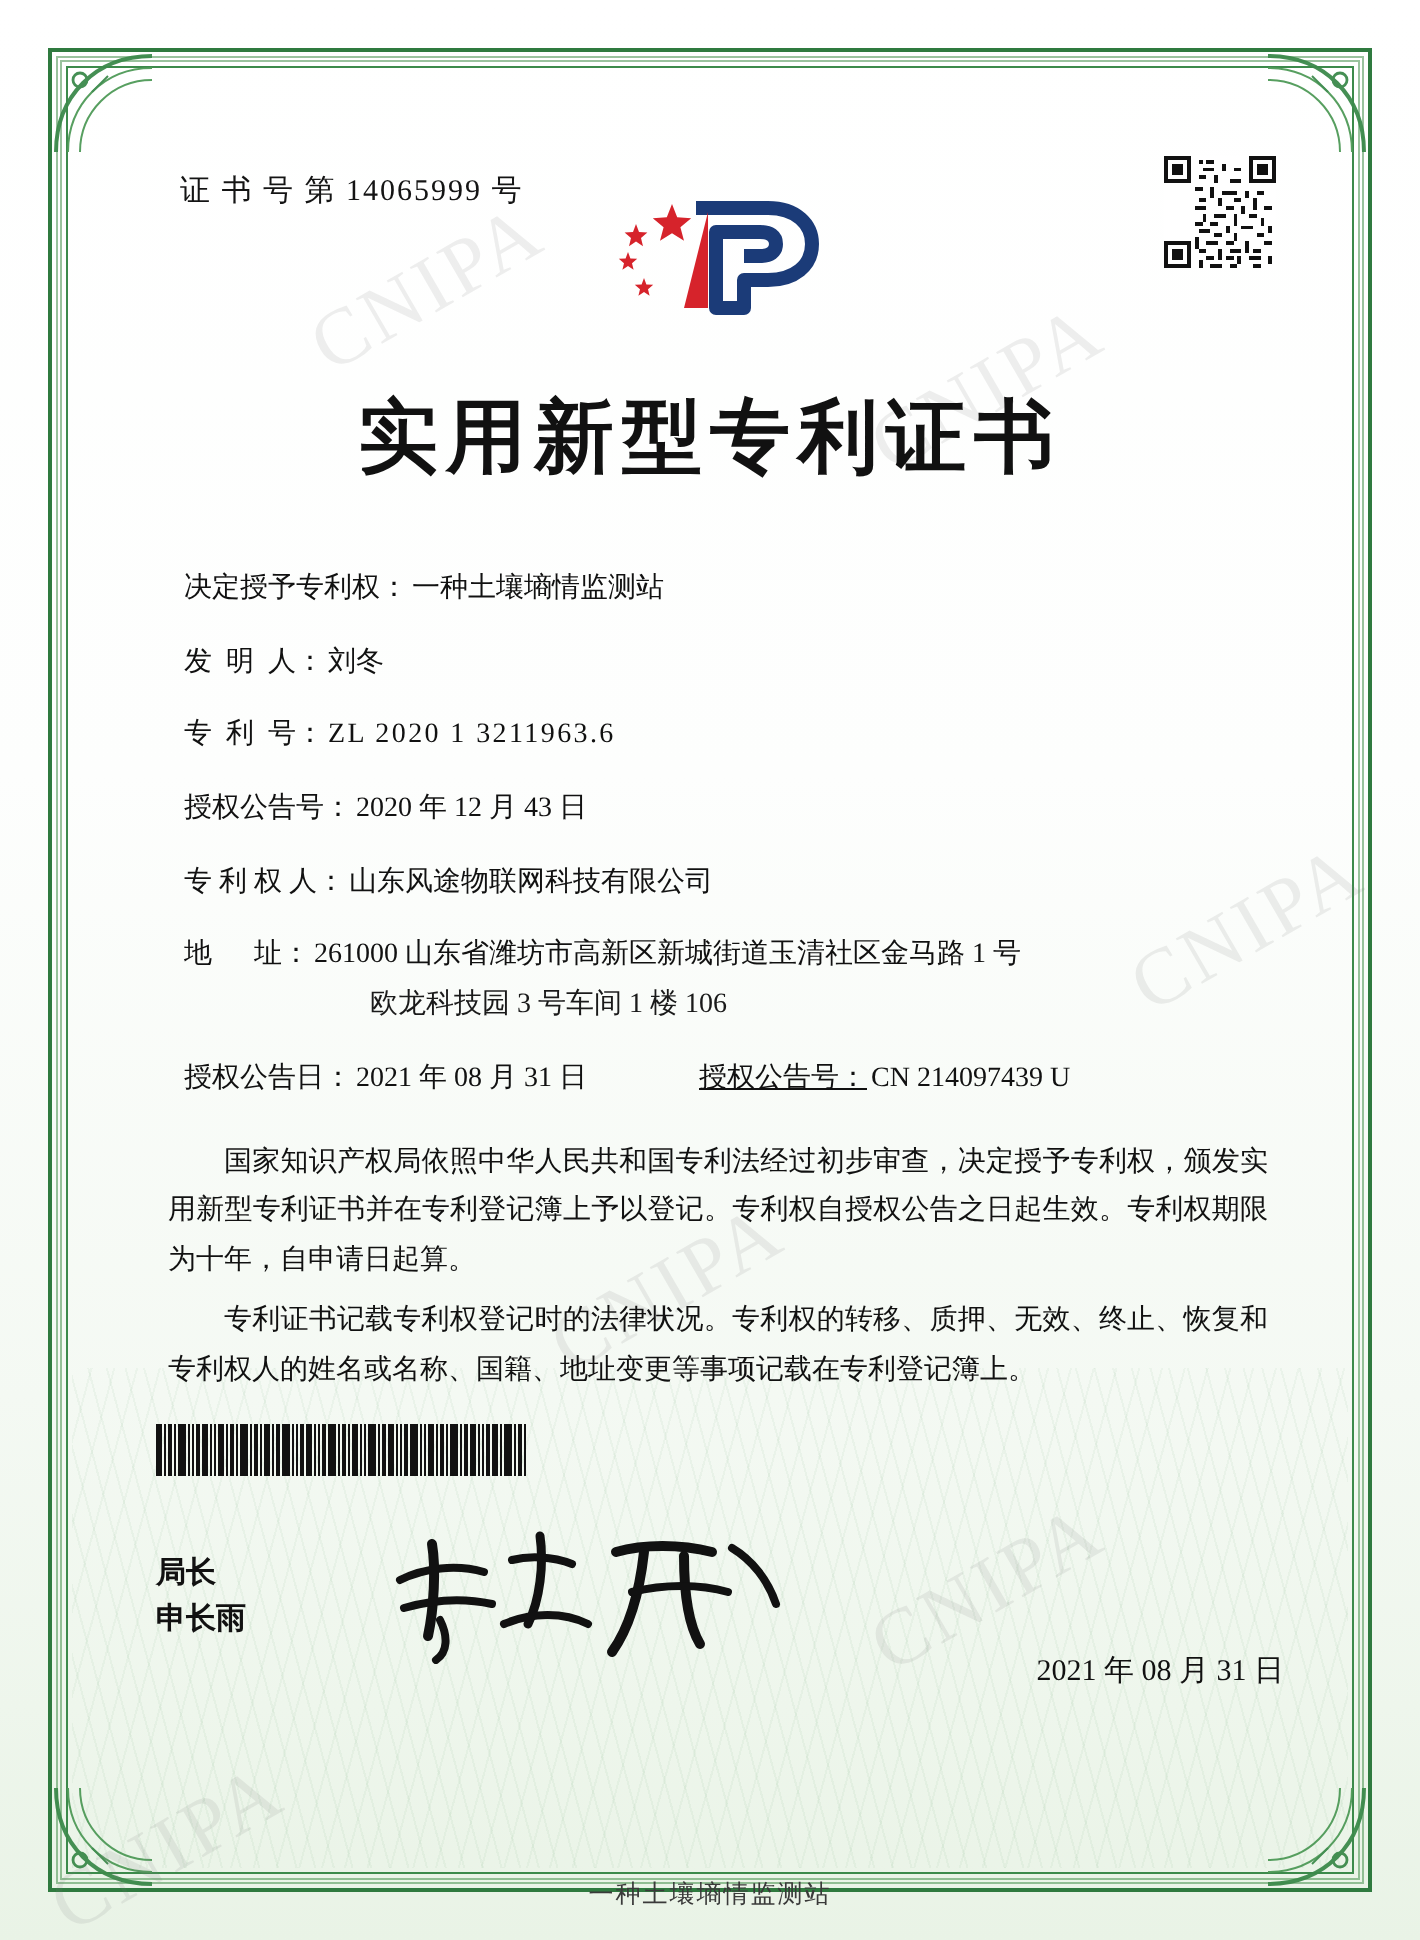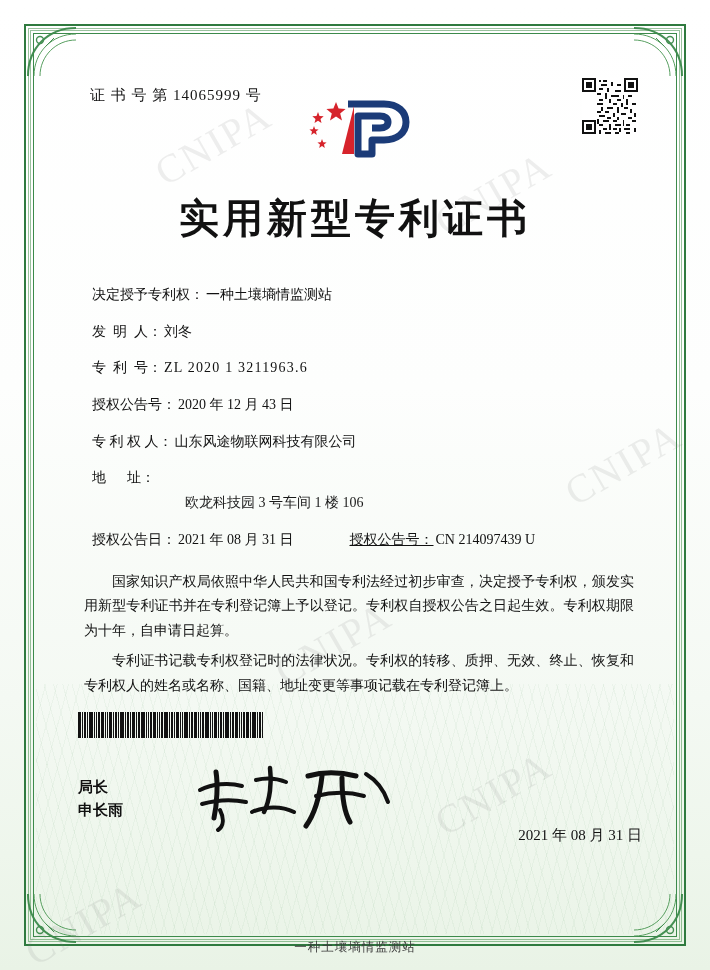--- a/index.html
+++ b/index.html
@@ -415,20 +415,21 @@
         <span class="field-value">2020 年 12 月 43 日</span>
       </div>
 
       <div class="field-row">
         <span class="field-label">专 利 权 人：</span>
         <span class="field-value">山东风途物联网科技有限公司</span>
       </div>
 
       <div class="field-row">
         <span class="field-label">地      址：</span>
+        <span class="field-value">261000  山东省潍坊市高新区新城街道玉清社区金马路 1 号</span>
       </div>
       <div class="addr-second">欧龙科技园 3 号车间 1 楼 106</div>
 
       <div class="field-row two-col">
         <span class="field-label">授权公告日：</span>
         <span class="field-value">2021 年 08 月 31 日</span>
         <span class="field-label second-label">授权公告号：</span>
         <span class="field-value">CN 214097439 U</span>
       </div>
     </div>

